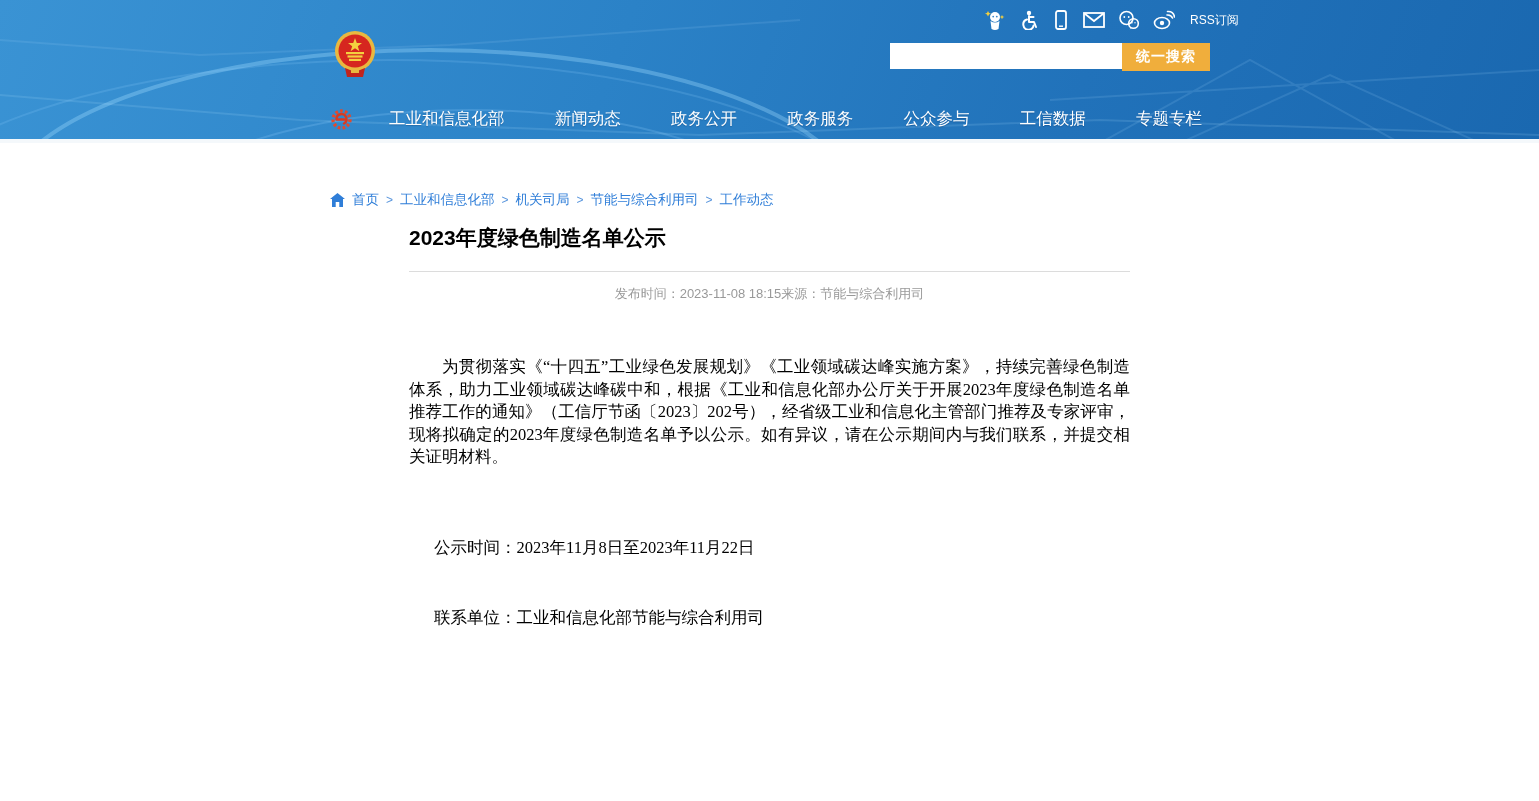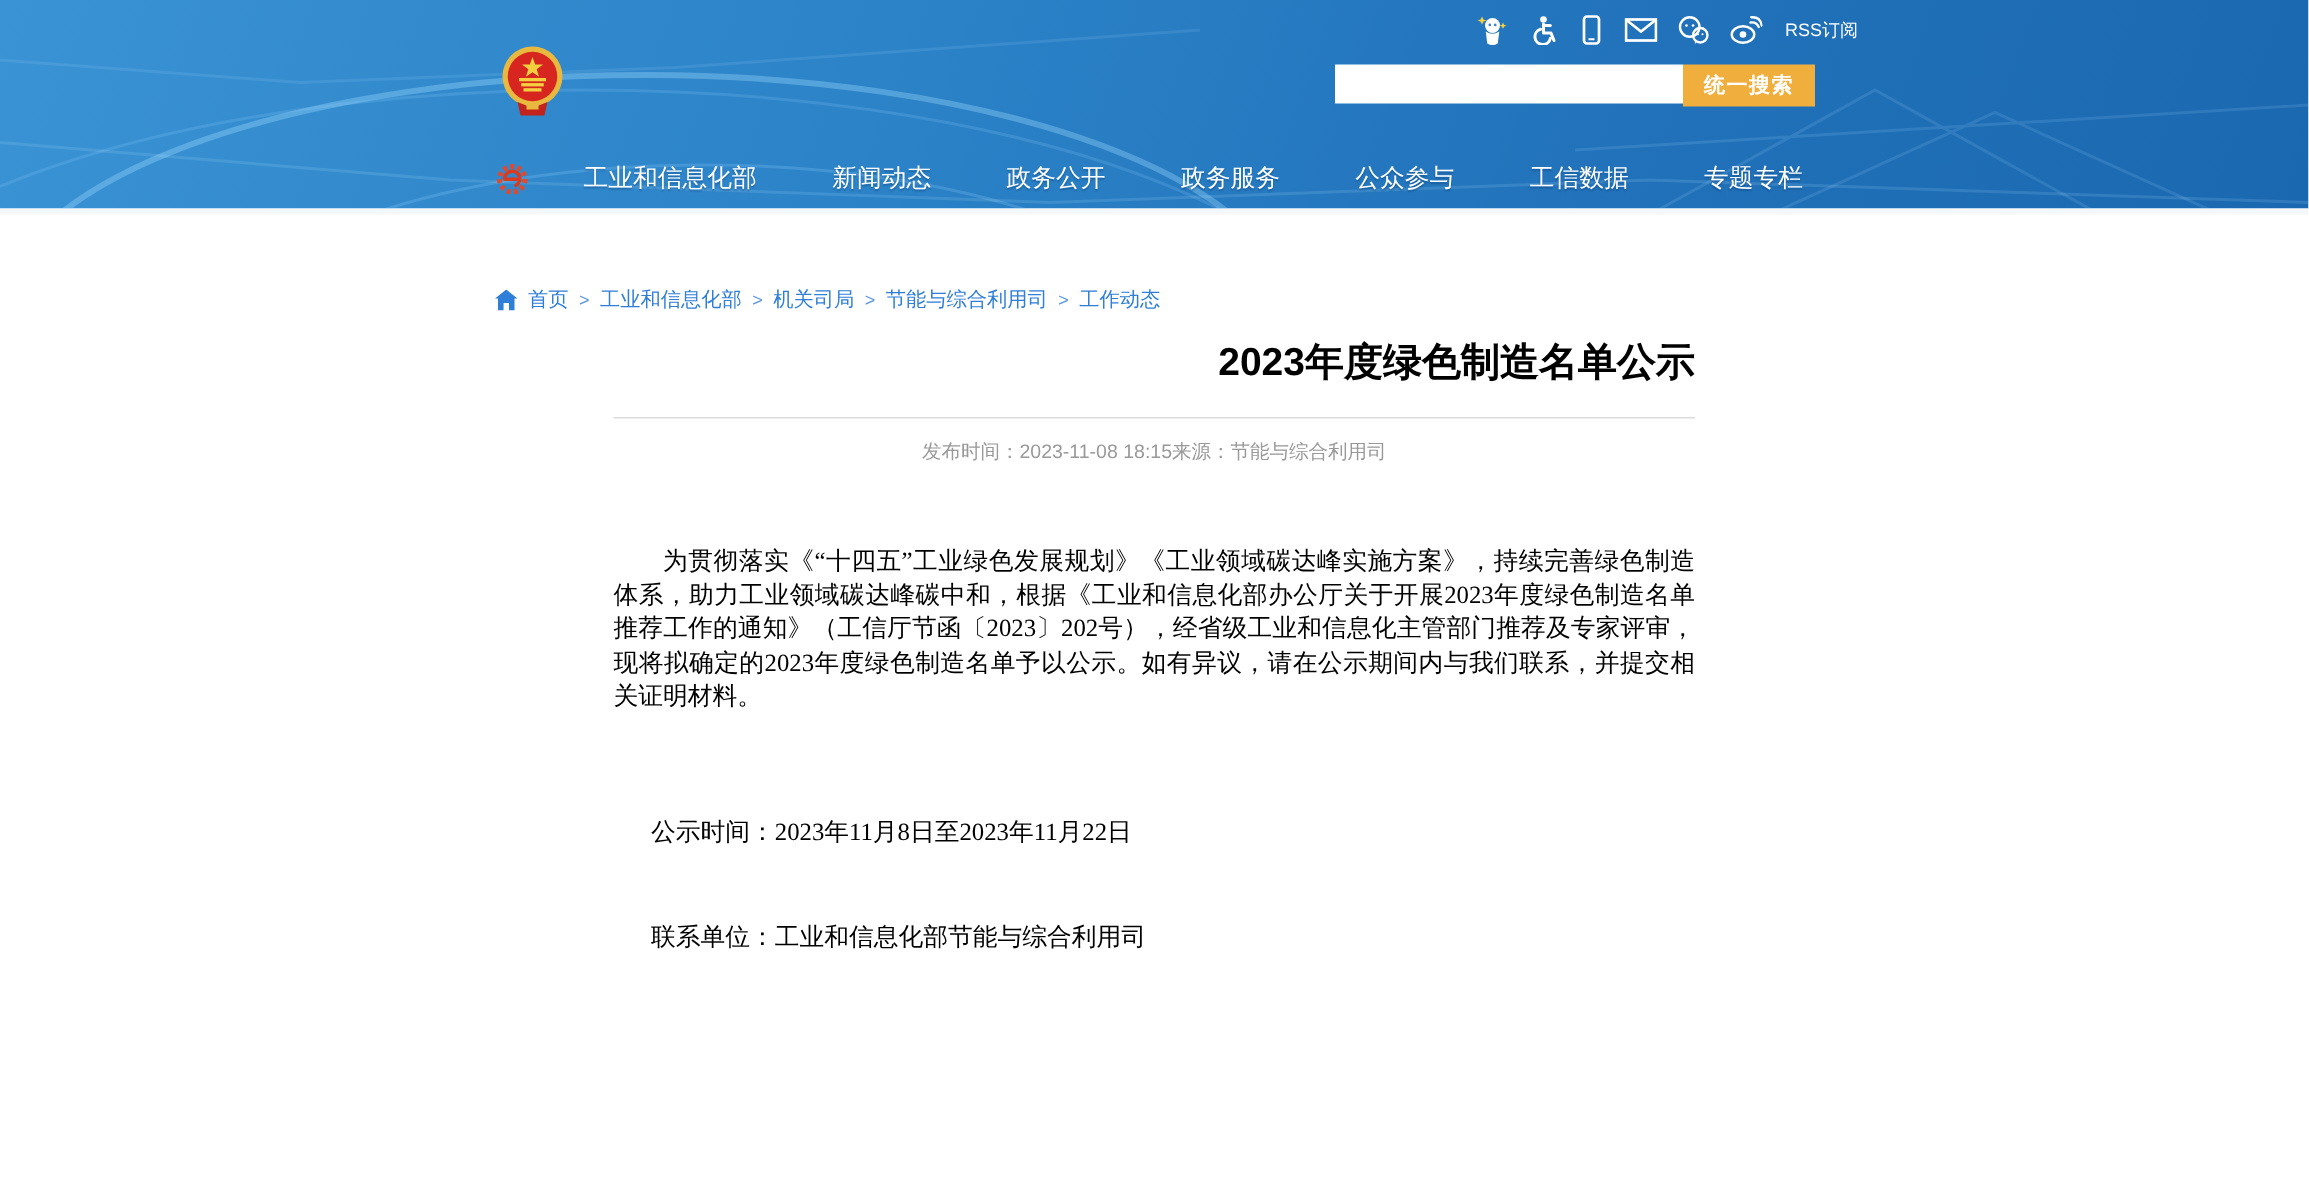--- a/index.html
+++ b/index.html
@@ -37,21 +37,21 @@
   .nav-items span { color:#fff; font-size:16.5px; cursor:pointer; text-shadow:0 1px 1px rgba(0,40,90,.3); }
 
   
   .breadcrumb { position:absolute; top:166px; left:330px; display:flex; align-items:center; gap:7px; font-size:13.5px; color:#2f7ed8;margin-top:25px; }
   .breadcrumb .crumb { cursor:pointer; }
   .breadcrumb .sep { color:#5a96dd; font-size:12px; }
   .home-icon { width:15px; height:14px; cursor:pointer; }
 
   
   .article { position:absolute; top:224px; left:409px; width:721px; }
-  .article-title { text-align:right; font-size:26px; font-weight:bold; color:#000; }
+  .article-title { text-align:left; font-size:21px; font-weight:bold; color:#000; }
   .title-divider { border:none; border-top:1px solid #dcdcdc; margin-top:19px; }
   .article-meta { text-align:center; color:#999; font-size:13px; margin-top:13px; }
   .article-meta .src-label { }
 
   .article-body { margin-top:53px; font-family:"Liberation Serif","DejaVu Serif",serif; color:#000; }
   .body-paragraph { font-size:16.5px; line-height:22.6px; text-indent:2em; text-align:justify; }
   .contact-block { margin-top:21px; margin-left:25px; font-size:16.5px; line-height:23.2px; white-space:pre-wrap; }
 </style>
 </head>
 <body>

